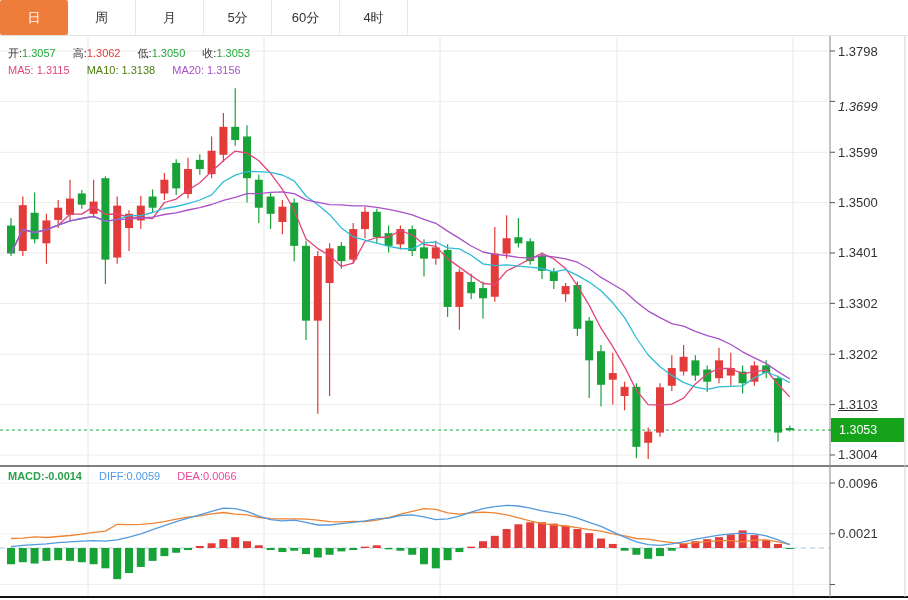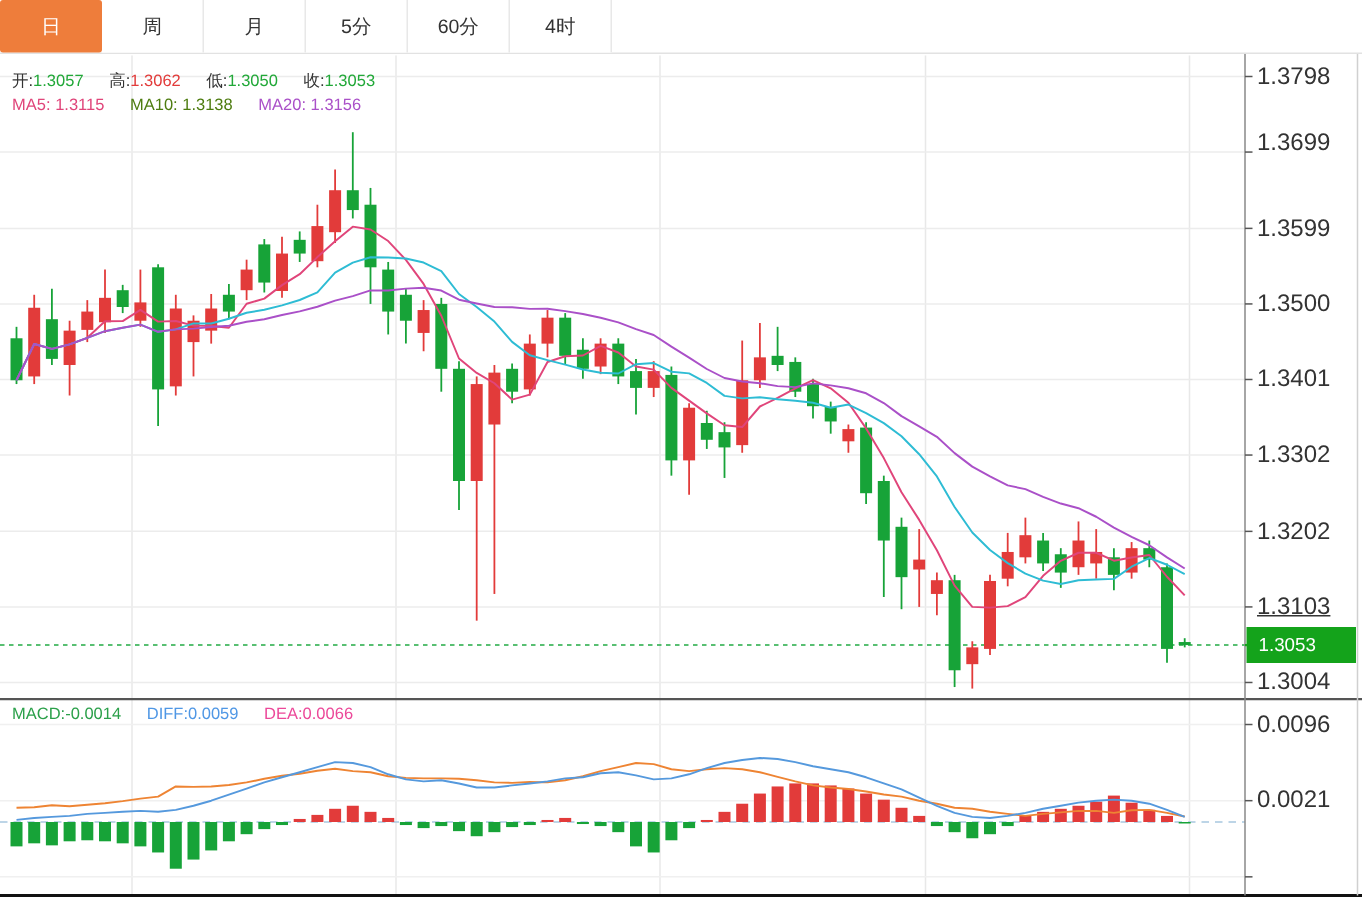--- a/index.html
+++ b/index.html
@@ -17,26 +17,26 @@
   #quote-row{top:46px;}
   #ma-row{top:64px;}
   #macd-row{top:470px;}
   .q-item{margin-right:14px;}
   .lbl{color:#333;}
   .v-green{color:#21a838;}
   .v-red{color:#e23b3a;}
   .v-ma5{color:#e0457a;}
   .v-ma10{color:#4d7c0f;}
   .v-ma20{color:#aa50c8;}
-  .v-macd{color:#2ba04a;}
+  .v-macd{color:#2ba04a;font-weight:bold;}
   .v-diff{color:#4f97e5;}
   .v-dea{color:#ec4899;}
   
   .axis-label{position:absolute;left:838px;width:66px;height:15px;line-height:15px;
-              font-size:16px;color:#333;}
+              font-size:13px;color:#333;}
   #price-badge{position:absolute;left:831px;top:418px;width:73px;height:24px;line-height:24px;
                background:#14a31b;color:#fff;font-size:12.5px;padding-left:8px;box-sizing:border-box;}
 </style>
 </head>
 <body>
 
 <div id="app">
   <svg id="chart-svg" viewBox="0 0 908 600">
       <line x1="88" y1="37" x2="88" y2="597" stroke="#e8e8e8" stroke-width="1"></line>
       <line x1="264" y1="37" x2="264" y2="597" stroke="#e8e8e8" stroke-width="1"></line>
@@ -305,21 +305,21 @@
   </div>
 
   <div id="macd-row" class="readout">
     <span class="q-item v-macd"><span>MACD:</span><span>-0.0014</span></span>
     <span class="q-item v-diff"><span>DIFF:</span><span>0.0059</span></span>
     <span class="q-item v-dea"><span>DEA:</span><span>0.0066</span></span>
   </div>
 
   <div id="price-axis">
       <div class="axis-label" style="top: 43.5px;">1.3798</div>
-      <div class="axis-label" style="top: 88px;">1.3699</div>
+      <div class="axis-label" style="top: 99px; font-style: italic;">1.3699</div>
       <div class="axis-label" style="top: 144.751px;">1.3599</div>
       <div class="axis-label" style="top: 195.122px;">1.3500</div>
       <div class="axis-label" style="top: 245.494px;">1.3401</div>
       <div class="axis-label" style="top: 295.865px;">1.3302</div>
       <div class="axis-label" style="top: 346.745px;">1.3202</div>
       <div class="axis-label" style="top: 397.116px; text-decoration: underline;">1.3103</div>
       <div class="axis-label" style="top: 447.487px;">1.3004</div>
     </div>
   <div id="macd-axis">
       <div class="axis-label" style="top: 475.508px;">0.0096</div>

